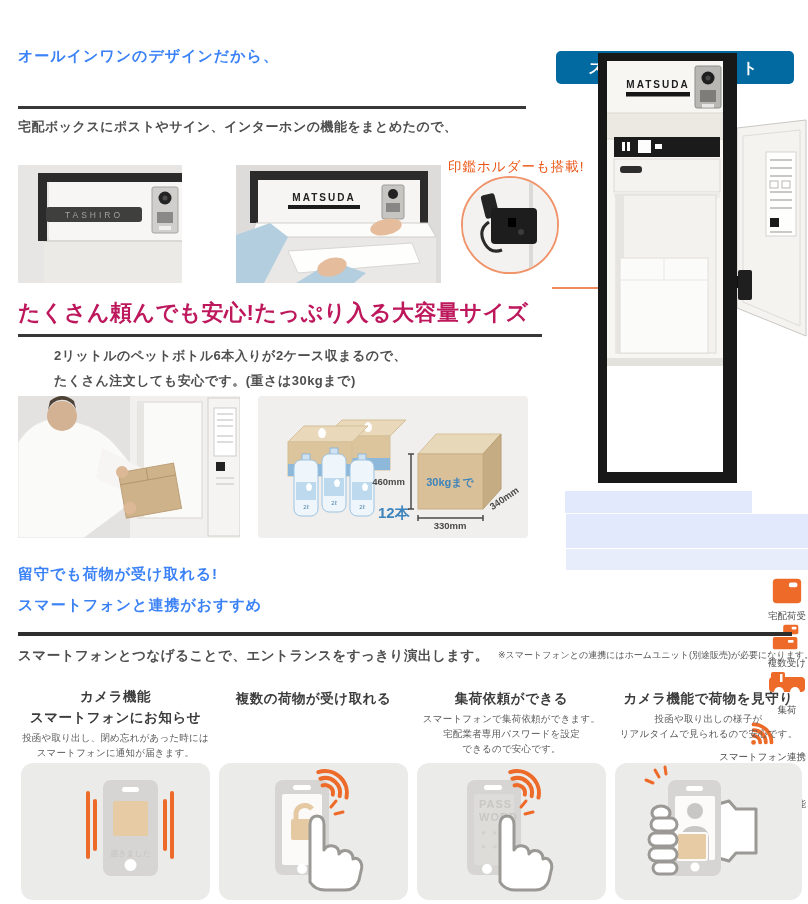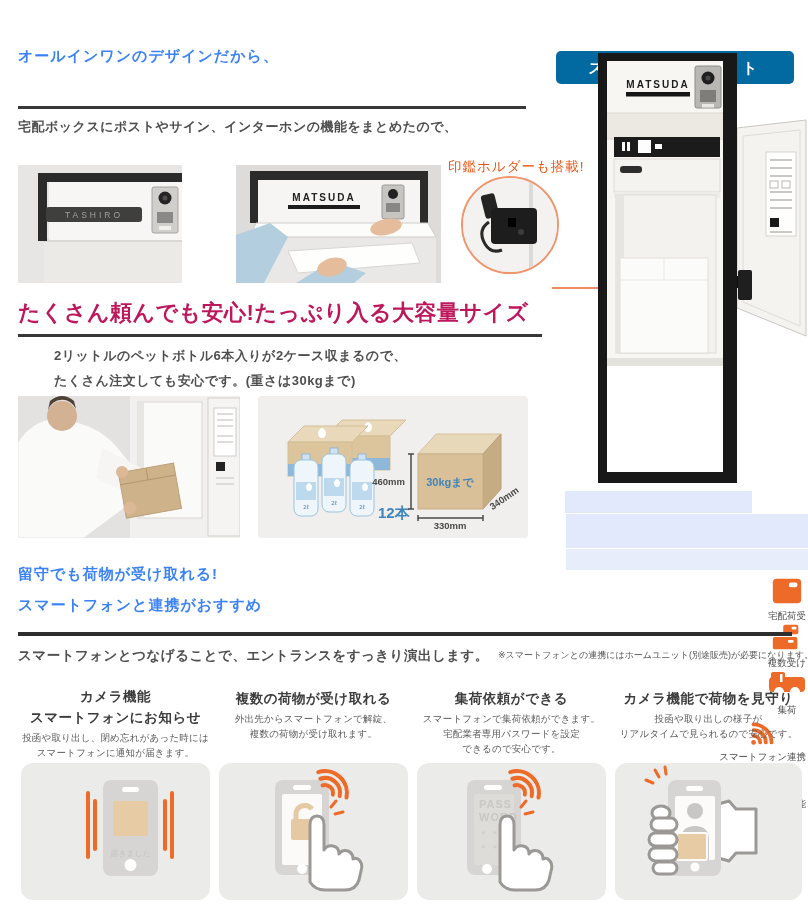--- a/index.html
+++ b/index.html
@@ -331,24 +331,20 @@
         <rect x="101" y="24" width="17" height="5" rx="2.5" fill="#fff"></rect>
         <rect x="92" y="38" width="35" height="35" rx="2" fill="#e6cba5"></rect>
         <text x="109.5" y="93" text-anchor="middle" font-size="8" fill="#c6c4c1">届きました</text>
         <circle cx="109.5" cy="102" r="6" fill="#fff"></circle>
       </svg>
     </div>
   </div>
 
   <div class="card" style="left:219px;">
     <div class="card-title" style="top:8px;">複数の荷物が受け取れる</div>
-    <div class="card-body" style="top:31px;">
-      <div>外出先からスマートフォンで解錠、</div>
-      <div>複数の荷物が受け取れます。</div>
-    </div>
     <div class="illus">
       <svg width="189" height="137" viewBox="0 0 189 137">
         <rect x="56" y="17" width="54" height="95" rx="8" fill="#d7d5d3"></rect>
         <rect x="63" y="31" width="40" height="71" rx="2" fill="#fbfaf8"></rect>
         <rect x="74" y="22" width="18" height="5" rx="2.5" fill="#fff"></rect>
         <path d="M77,56 v-6 a9,9 0 0 1 16,-4" stroke="#e4c9a3" stroke-width="5" fill="none"></path>
         <rect x="72" y="56" width="26" height="21" rx="2" fill="#e4c9a3"></rect>
         <circle cx="83" cy="106" r="5" fill="#fff"></circle>
         <g transform="rotate(42 106 30)" stroke="#ed6a29" stroke-width="4" fill="none" stroke-linecap="round">
           <path d="M99.1,26 A8,8 0 0 1 112.9,26"></path>

